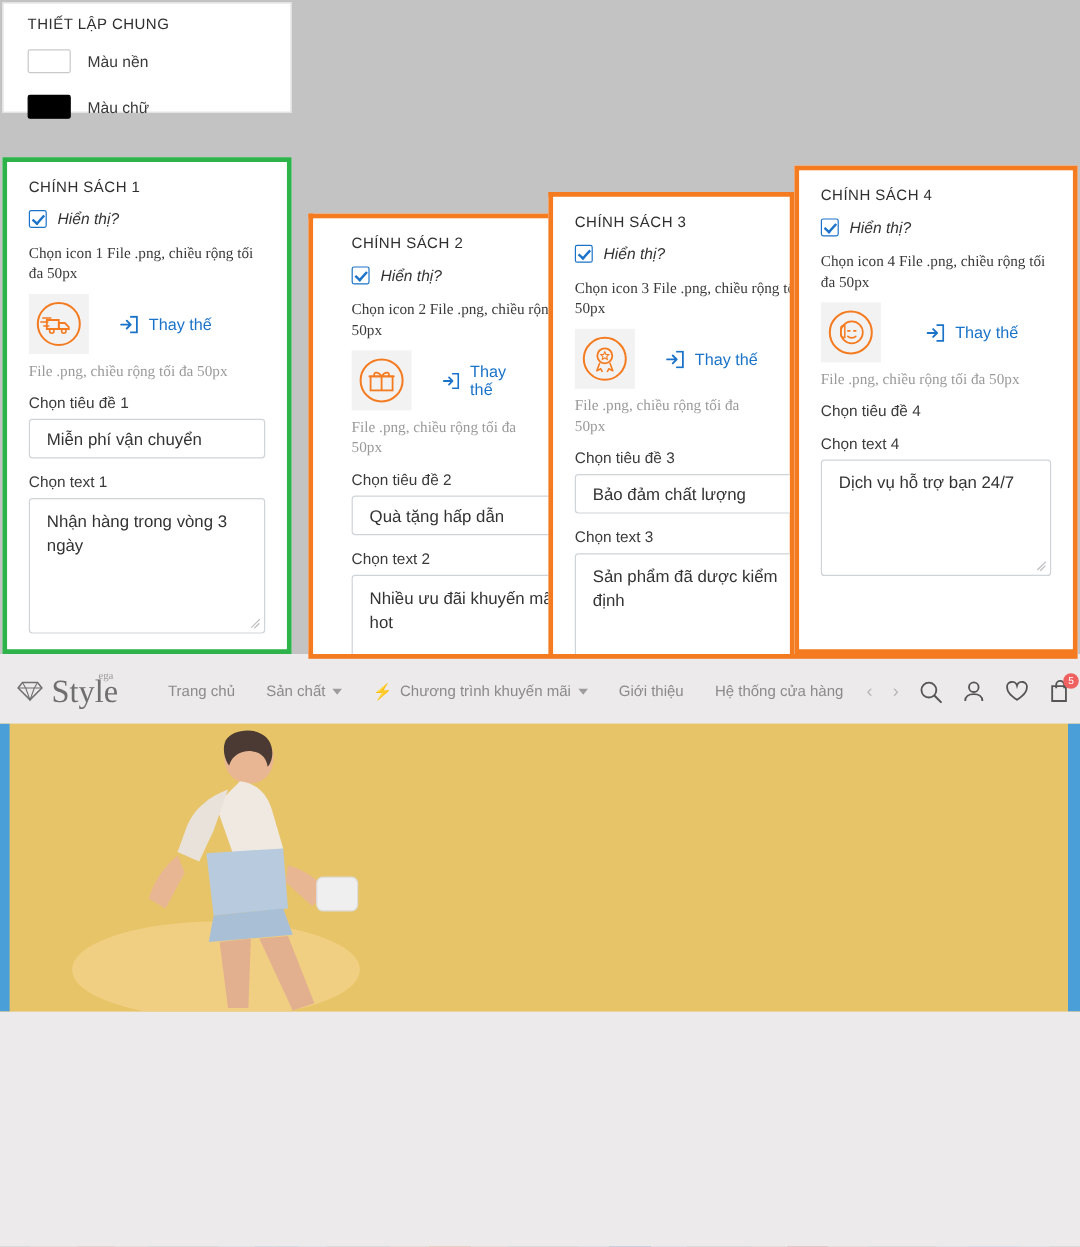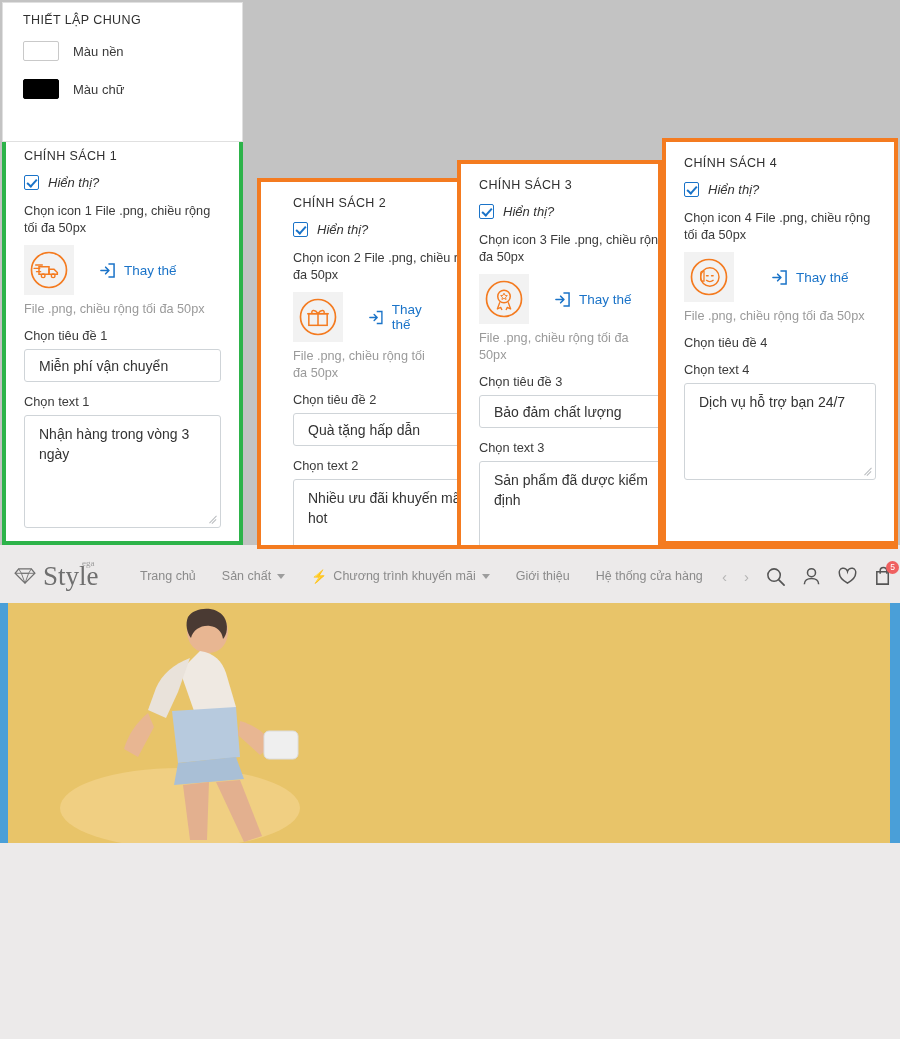--- a/index.html
+++ b/index.html
@@ -5,41 +5,41 @@
   html,body{margin:0;padding:0;}
   body{
     width:900px;height:1039px;position:relative;overflow:hidden;
     background:#c3c3c3;
     font-family:"Liberation Sans", sans-serif;
     font-size:13px;color:#333;
   }
   .panel{position:absolute;background:#fff;box-sizing:border-box;}
 
   
-  #general{left:2px;top:2px;width:241px;height:140px;border:1px solid #e0e0e0;
+  #general{left:2px;top:2px;width:241px;height:92px;border:1px solid #e0e0e0;
            background:#fff;padding:0;z-index:6;}
   .sec-title{font-size:12.5px;letter-spacing:.4px;color:#2f2f2f;font-weight:400;}
   #general .sec-title{position:absolute;left:20px;top:10px;}
   .swatch-row{position:absolute;display:flex;align-items:center;gap:14px;}
   .swatch{width:36px;height:20px;border:1px solid #c9c9c9;box-sizing:border-box;border-radius:2px;}
   .swatch.white{background:#fff;}
   .swatch.black{background:#000;border-color:#000;}
   .swatch-label{font-size:13px;color:#3a3a3a;}
 
   
   .policy{position:absolute;box-sizing:border-box;background:#fff;overflow:hidden;}
   .policy .inner{position:absolute;inset:0;background:#fff;padding:14px 18px 10px 18px;box-sizing:border-box;}
   .p-title{font-size:12.5px;letter-spacing:.4px;color:#2f2f2f;margin:0 0 12px 0;}
   .chk-row{display:flex;align-items:center;gap:9px;margin-bottom:13px;font-style:italic;}
   .chk{width:15px;height:15px;border:1px solid #1a73c8;border-radius:2px;background:#fff;
        position:relative;box-sizing:border-box;flex:0 0 auto;}
   .chk:after{content:"";position:absolute;left:4px;top:1px;width:4px;height:8px;
        border:solid #1a73c8;border-width:0 2px 2px 0;transform:rotate(42deg);}
   .chk-label{font-size:13px;color:#333;}
-  .helper{font-size:12.7px;color:#3a3a3a;line-height:17px;margin-bottom:8px;}
+  .helper{font-size:12.7px;color:#3a3a3a;line-height:17px;margin-bottom:8px;font-family:Liberation Serif, serif;}
   .helper.muted{color:#9a9a9a;margin-top:6px;margin-bottom:10px;}
   .icon-row{display:flex;align-items:center;gap:26px;margin-bottom:2px;}
   .icon-box{width:50px;height:50px;background:#f2f2f2;display:flex;align-items:center;
             justify-content:center;flex:0 0 auto;}
   .replace{display:flex;align-items:center;gap:9px;color:#1a73c8;font-size:13.5px;cursor:pointer;}
   .replace svg{display:block;}
   .fld-label{font-size:12.8px;color:#3a3a3a;margin-bottom:6px;}
   .txt-input{width:100%;box-sizing:border-box;border:1px solid #cfd4d8;border-radius:3px;
         padding:8px 10px 8px 14px;font-size:14px;color:#333;background:#fff;
         font-family:"Liberation Sans",sans-serif;outline:none;height:33px;}

